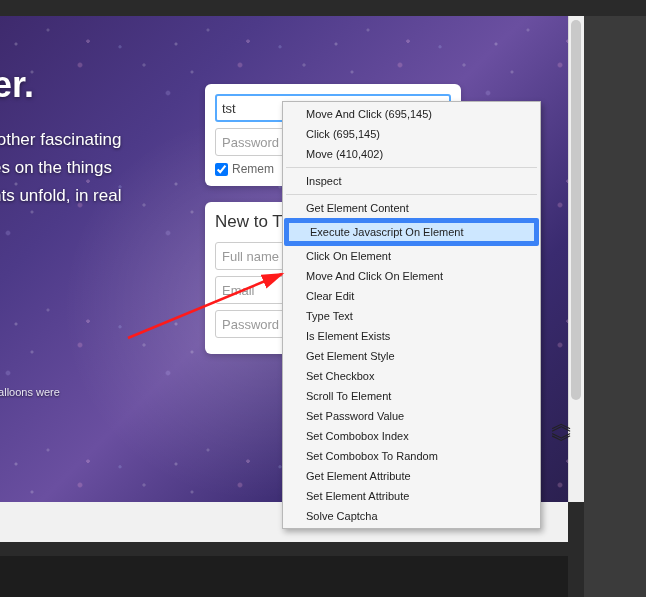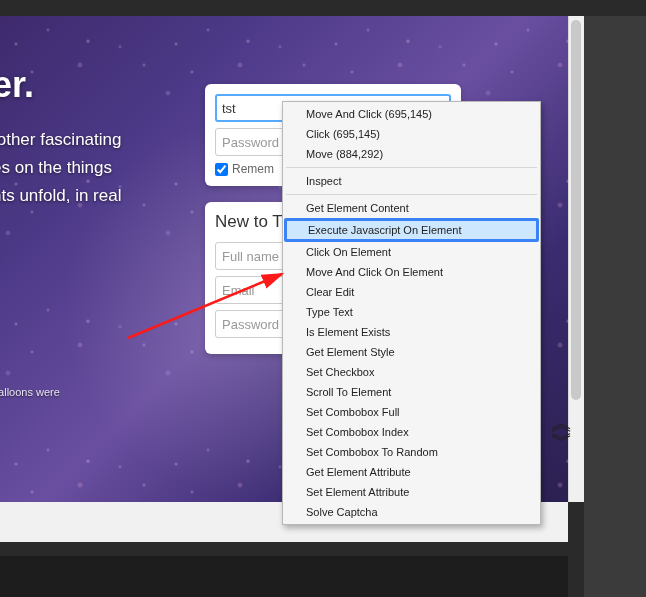--- a/index.html
+++ b/index.html
@@ -134,21 +134,21 @@
     z-index: 100;
     padding: 2px 1px;
   }
   .menu-item {
     padding: 4px 22px;
     white-space: nowrap;
     cursor: default;
   }
   .menu-item.highlight {
     background: #cde7ff;
-    border: 3px solid #3b82f6;
+    border: 5px solid #3b82f6;
     padding: 3px 21px;
     border-radius: 2px;
   }
   .menu-sep {
     height: 1px;
     background: #d6d6d6;
     margin: 3px 2px;
   }
   .arrow {
     position: absolute;
@@ -225,35 +225,35 @@
   <div class="dark-strip"></div>
 
   <div class="chevrons">
     <div class="chev">︽</div>
     <div class="chev">︾</div>
   </div>
 
   <div class="context-menu" id="ctx">
       <div class="menu-item">Move And Click (695,145)</div>
       <div class="menu-item">Click (695,145)</div>
-      <div class="menu-item">Move (884,292)</div>
+      <div class="menu-item">Move (410,402)</div>
       <div class="menu-sep"></div>
       <div class="menu-item">Inspect</div>
       <div class="menu-sep"></div>
       <div class="menu-item">Get Element Content</div>
       <div class="menu-item highlight">Execute Javascript On Element</div>
       <div class="menu-item">Click On Element</div>
       <div class="menu-item">Move And Click On Element</div>
       <div class="menu-item">Clear Edit</div>
       <div class="menu-item">Type Text</div>
       <div class="menu-item">Is Element Exists</div>
       <div class="menu-item">Get Element Style</div>
       <div class="menu-item">Set Checkbox</div>
       <div class="menu-item">Scroll To Element</div>
-      <div class="menu-item">Set Combobox Full</div>
+      <div class="menu-item">Set Password Value</div>
       <div class="menu-item">Set Combobox Index</div>
       <div class="menu-item">Set Combobox To Random</div>
       <div class="menu-item">Get Element Attribute</div>
       <div class="menu-item">Set Element Attribute</div>
       <div class="menu-item">Solve Captcha</div>
     </div>
 
   <svg class="arrow" viewBox="0 0 180 80">
     <defs>
       <marker id="ah" markerWidth="10" markerHeight="10" refX="8" refY="3" orient="auto">

